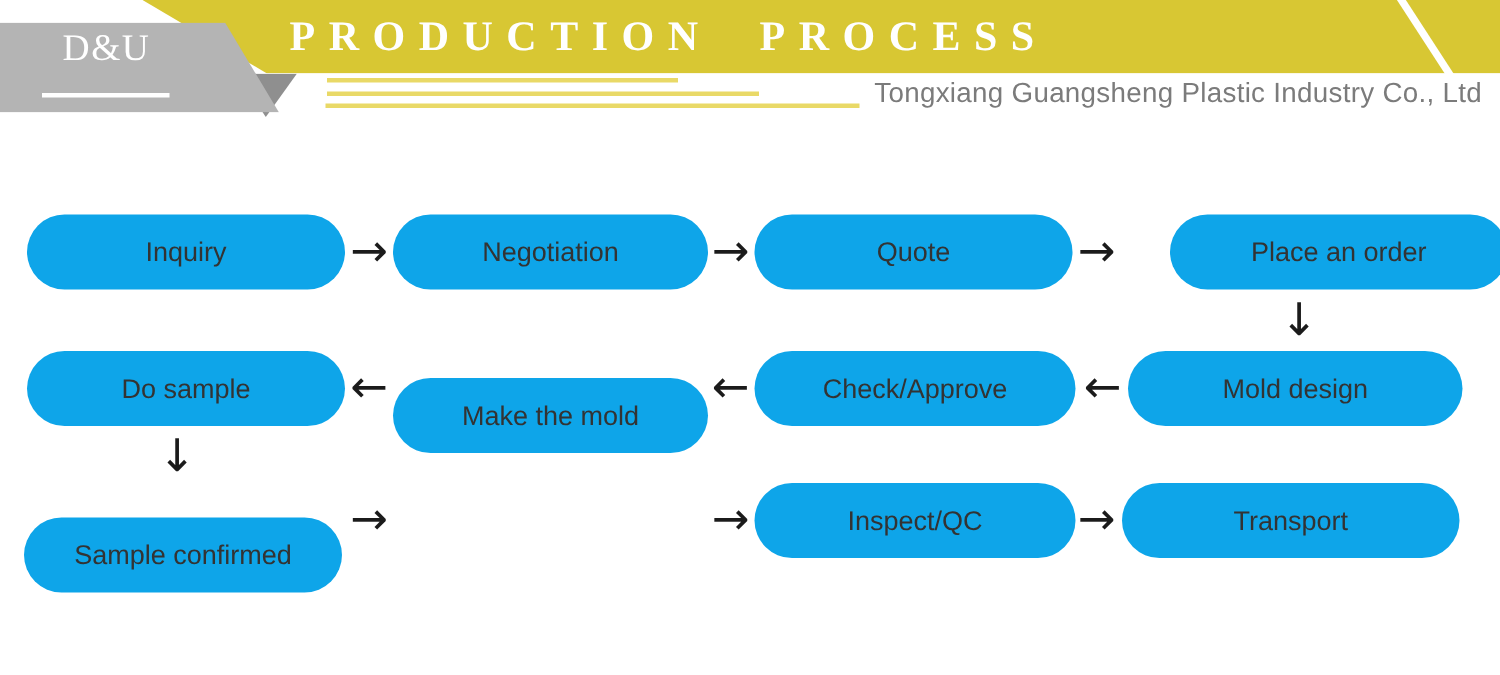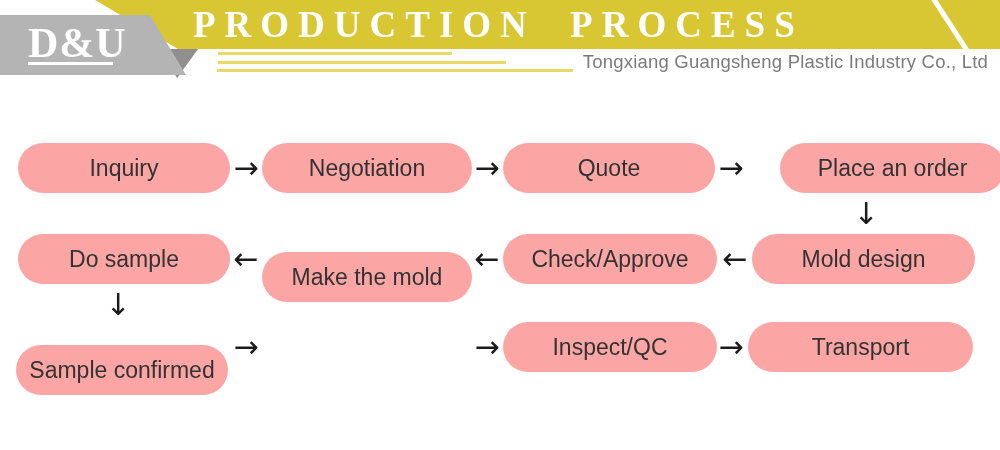--- a/index.html
+++ b/index.html
@@ -18,55 +18,55 @@
     z-index:1;
   }
   .banner-slash{
     position:absolute;left:948px;top:-7px;width:5px;height:64px;
     background:#ffffff;transform:rotate(-33deg);z-index:2;
   }
   .title{
     position:absolute;left:193px;top:0;height:49px;margin:0;
     line-height:49px;z-index:3;
     font-family:"Liberation Serif",serif;font-weight:bold;
-    font-size:37px;letter-spacing:9px;word-spacing:16px;color:#ffffff;
+    font-size:28px;letter-spacing:9px;word-spacing:16px;color:#ffffff;
     white-space:nowrap;
   }
   .fold{
     position:absolute;left:158px;top:49px;width:40px;height:29px;
     background:#8f8f8f;clip-path:polygon(0 0,100% 0,48% 100%);z-index:2;
   }
   .plate{
     position:absolute;left:0;top:15px;width:186px;height:60px;
     background:#b4b4b4;clip-path:polygon(0 0,150px 0,186px 60px,0 60px);
     z-index:4;
   }
   .logo-text{
     position:absolute;left:28px;top:19px;width:86px;text-align:center;
-    font-family:"Liberation Serif",serif;font-weight:bold;font-size:42px;
+    font-family:"Liberation Serif",serif;font-weight:normal;font-size:25px;
     color:#ffffff;letter-spacing:1px;z-index:5;
   }
   .logo-underline{
     position:absolute;left:28px;top:62px;width:85px;height:3px;
     background:#ffffff;z-index:5;
   }
   .uline{position:absolute;height:3px;background:#e9d967;z-index:1;}
   .uline1{left:218px;top:52px;width:234px;}
   .uline2{left:218px;top:61px;width:288px;}
   .uline3{left:217px;top:69px;width:356px;}
   .company{
     position:absolute;top:51px;right:12px;width:600px;text-align:right;
     font-size:18.5px;color:#7b7b7b;letter-spacing:0.2px;z-index:3;
   }
 
   
   .pill{
-    position:absolute;height:50px;border-radius:26px;background:#fca5a5;
+    position:absolute;height:50px;border-radius:26px;background:#0ea5e9;
     display:flex;align-items:center;justify-content:center;
-    font-size:23px;color:#333333;white-space:nowrap;
+    font-size:18px;color:#333333;white-space:nowrap;
   }
   #p1{left:18px;top:143px;width:212px;}
   #p2{left:262px;top:143px;width:210px;}
   #p3{left:503px;top:143px;width:212px;}
   #p4{left:780px;top:143px;width:225px;}
   #p5{left:18px;top:234px;width:212px;}
   #p6{left:262px;top:234px;width:210px;margin-top:18px;}
   #p7{left:503px;top:234px;width:214px;}
   #p8{left:752px;top:234px;width:223px;}
   #p9{left:16px;top:322px;width:212px;margin-top:23px;}

